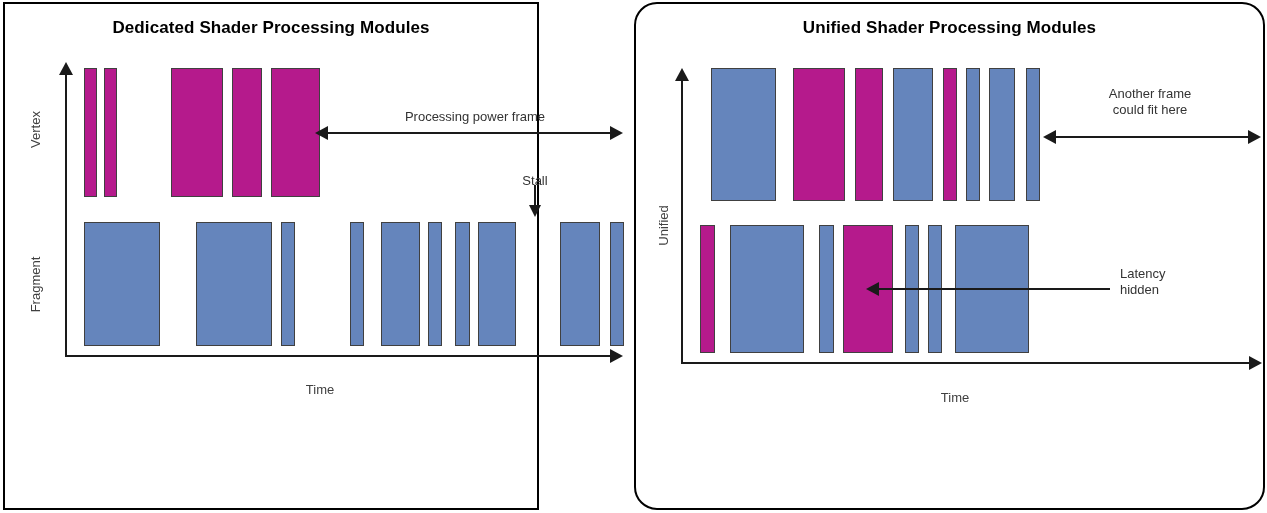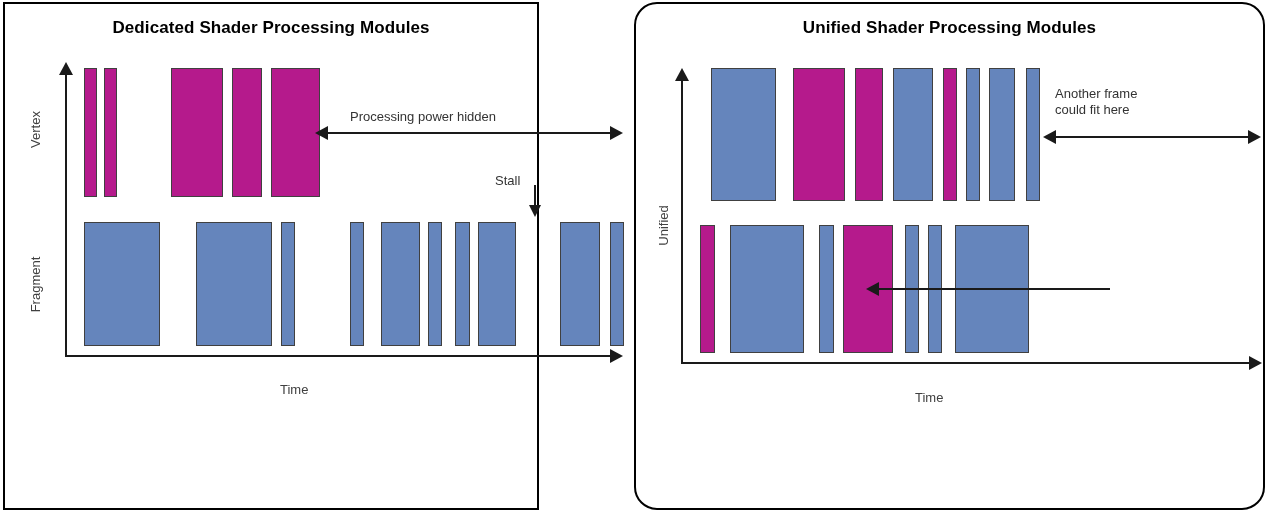--- a/index.html
+++ b/index.html
@@ -100,21 +100,21 @@
     box-sizing: border-box;
   }
 
   .annot {
     position: absolute;
     font-size: 13px;
     color: #333333;
     line-height: 16px;
     white-space: pre-line;
   }
-  .annot-center { text-align: left; }
+  .annot-center { text-align: center; }
 </style>
 </head>
 <body>
 
 <div id="page">
 
   <div class="panel" id="panel-left">
     <div class="panel-title">Dedicated Shader Processing Modules</div>
   </div>
 
@@ -138,21 +138,21 @@
   <div class="bar" style="left:196px; top:222px; width:76px; height:124px; background:#6585BC;"></div>
   <div class="bar" style="left:281px; top:222px; width:14px; height:124px; background:#6585BC;"></div>
   <div class="bar" style="left:350px; top:222px; width:14px; height:124px; background:#6585BC;"></div>
   <div class="bar" style="left:381px; top:222px; width:39px; height:124px; background:#6585BC;"></div>
   <div class="bar" style="left:428px; top:222px; width:14px; height:124px; background:#6585BC;"></div>
   <div class="bar" style="left:455px; top:222px; width:15px; height:124px; background:#6585BC;"></div>
   <div class="bar" style="left:478px; top:222px; width:38px; height:124px; background:#6585BC;"></div>
   <div class="bar" style="left:560px; top:222px; width:40px; height:124px; background:#6585BC;"></div>
   <div class="bar" style="left:610px; top:222px; width:14px; height:124px; background:#6585BC;"></div>
 
-  <div class="annot annot-center" style="left:350px; top:109px; width:250px;">Processing power hidden</div>
+  <div class="annot annot-center" style="left:350px; top:109px; width:250px;">Processing power frame</div>
   <div class="axis-line x-axis" style="left:327px; top:132px; width:285px;"></div>
   <div class="arrow-left" style="left:315px; top:126px;"></div>
   <div class="arrow-right" style="left:610px; top:126px;"></div>
 
   <div class="annot annot-center" style="left:495px; top:173px; width:80px;">Stall</div>
   <div class="axis-line y-axis" style="left:534px; top:185px; height:22px;"></div>
   <div class="arrow-down" style="left:529px; top:205px;"></div>
 
   <div class="panel" id="panel-right">
     <div class="panel-title">Unified Shader Processing Modules</div>
@@ -183,16 +183,18 @@
   <div class="bar" style="left:905px; top:225px; width:14px; height:128px; background:#6585BC;"></div>
   <div class="bar" style="left:928px; top:225px; width:14px; height:128px; background:#6585BC;"></div>
   <div class="bar" style="left:955px; top:225px; width:74px; height:128px; background:#6585BC;"></div>
 
   <div class="annot annot-center" style="left:1055px; top:86px; width:190px;">Another frame
 could fit here</div>
   <div class="axis-line x-axis" style="left:1055px; top:136px; width:195px;"></div>
   <div class="arrow-left" style="left:1043px; top:130px;"></div>
   <div class="arrow-right" style="left:1248px; top:130px;"></div>
 
+  <div class="annot" style="left:1120px; top:266px; width:120px;">Latency
+hidden</div>
   <div class="axis-line x-axis" style="left:878px; top:288px; width:232px;"></div>
   <div class="arrow-left" style="left:866px; top:282px;"></div>
 
 </div>
 
 </body></html>

